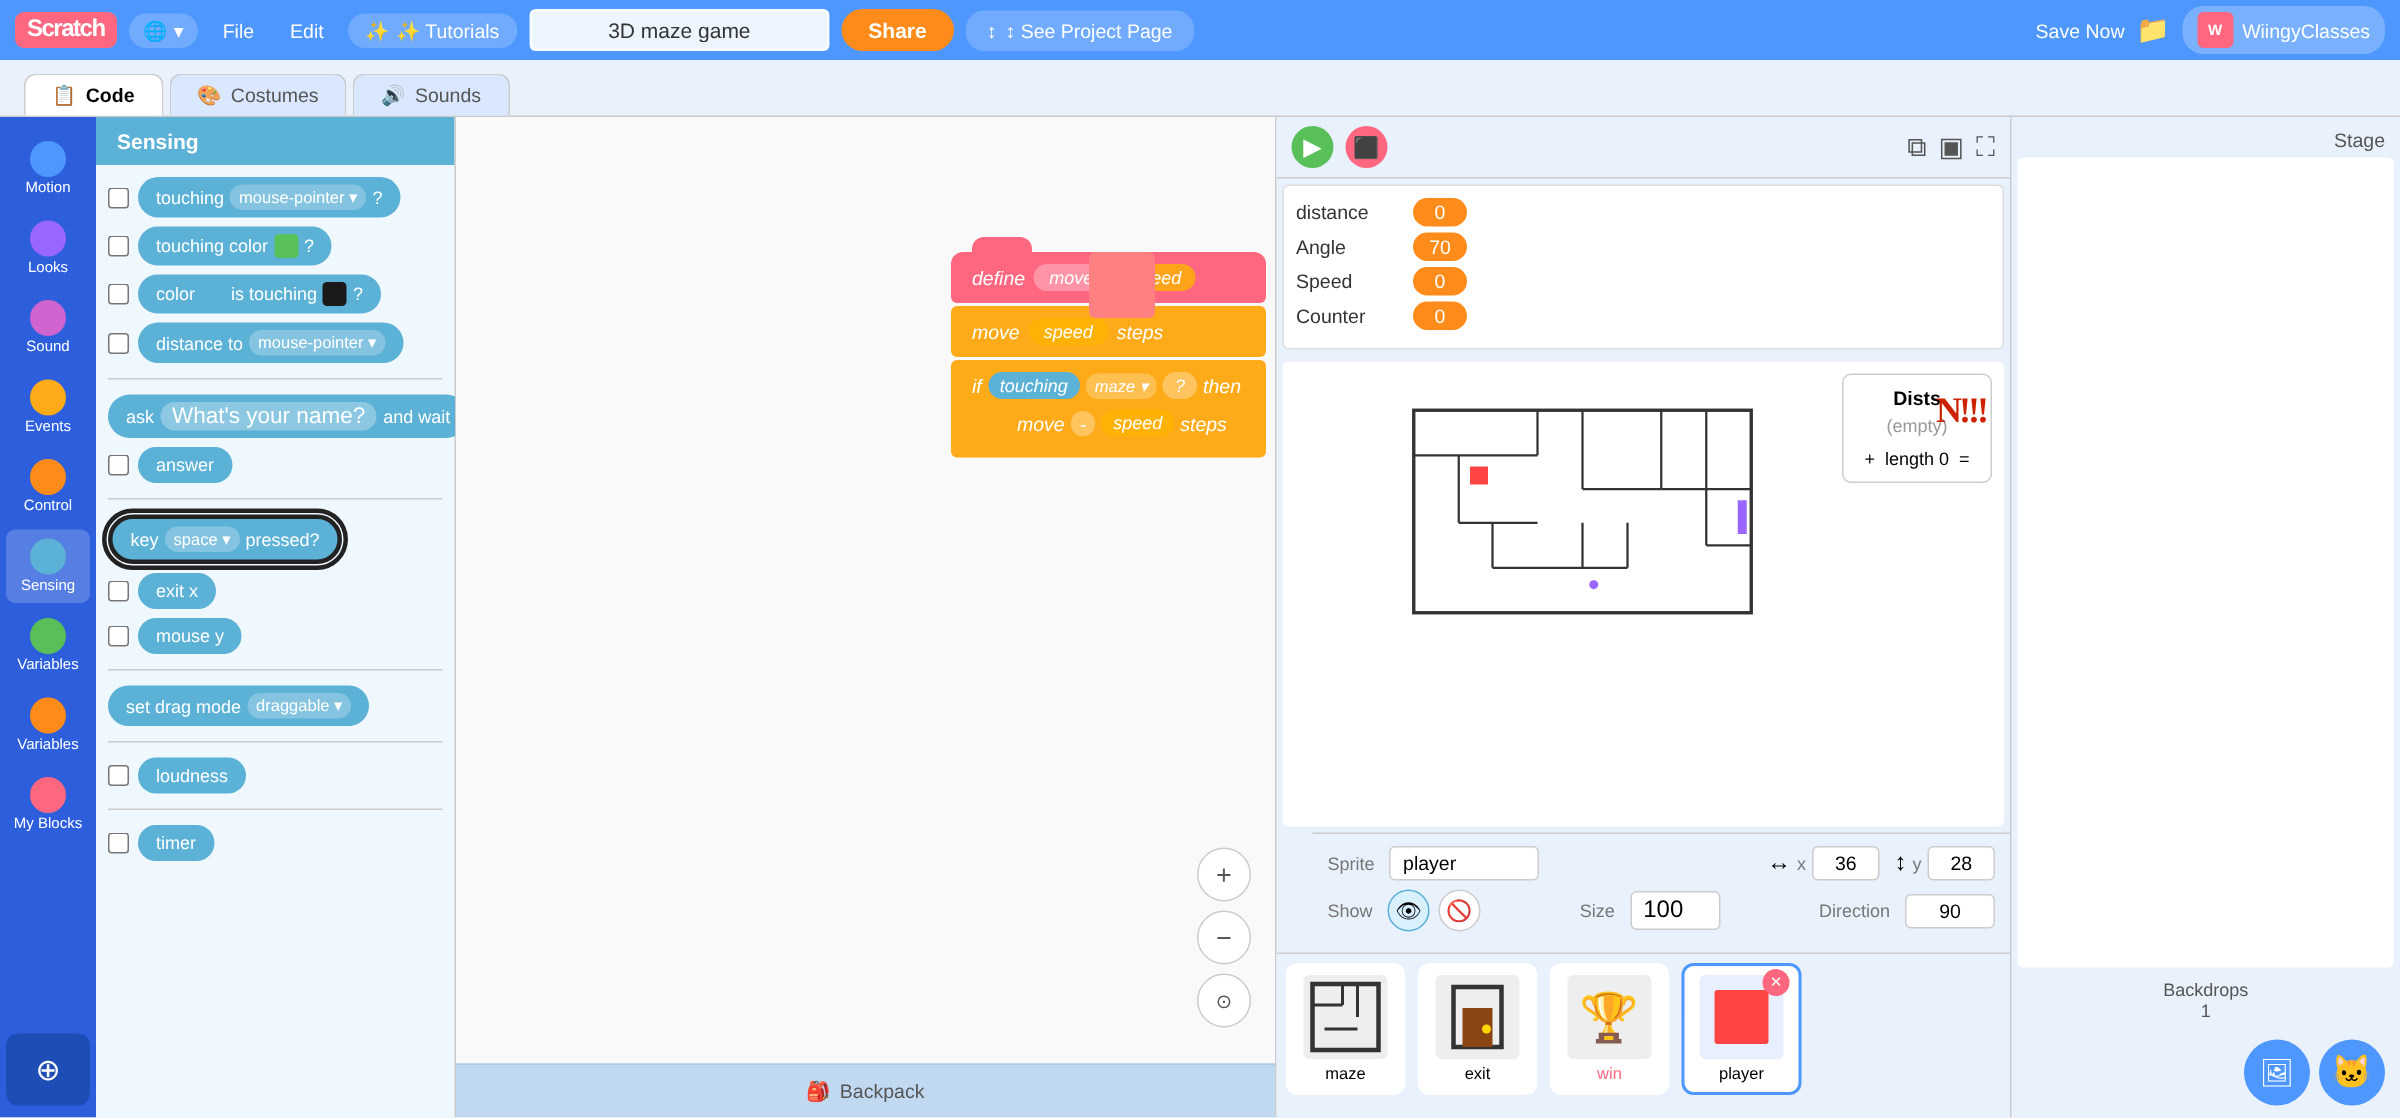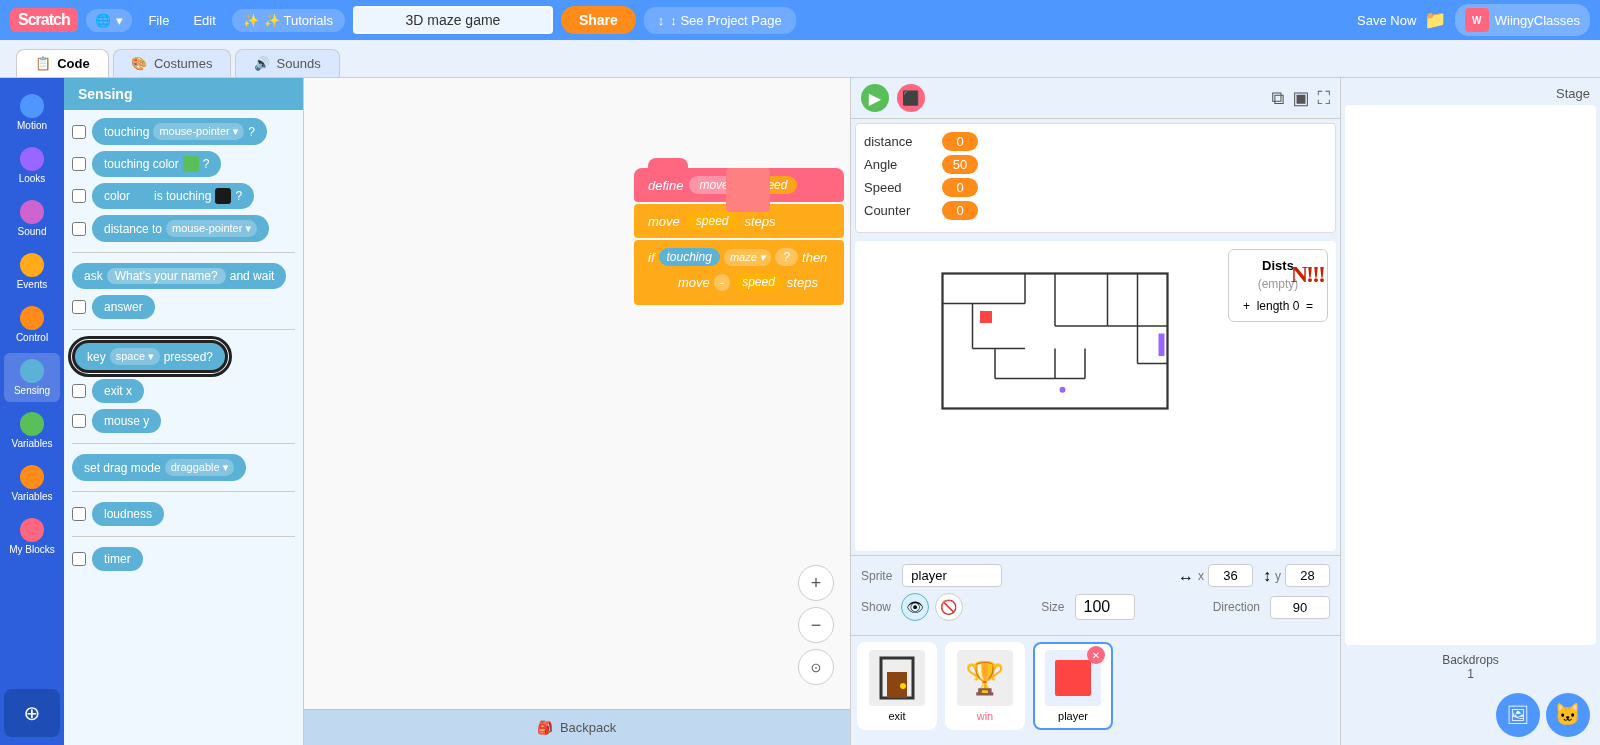--- a/index.html
+++ b/index.html
@@ -155,21 +155,21 @@
       display: inline-flex; align-items: center; gap: 4px;
       cursor: pointer; white-space: nowrap;
     }
     .block-sensing { background: #5cb1d6; }
     .block-highlighted { outline: 3px solid #222; outline-offset: 1px; }
     .block-dropdown {
       background: rgba(255,255,255,0.25); border-radius: 10px; padding: 2px 6px;
       font-size: 11px; color: white; display: inline-flex; align-items: center; gap: 2px;
     }
     .block-oval {
-      background: rgba(255,255,255,0.3); border-radius: 10px; padding: 1px 8px; font-size: 12px; color: white;
+      background: rgba(255,255,255,0.3); border-radius: 10px; padding: 1px 8px; font-size: 15px; color: white;
     }
     .block-divider { height: 1px; background: #ccc; margin: 4px 0; }
 
     
     #canvas-area {
       flex: 1;
       background: #f9f9f9;
       position: relative;
       overflow: hidden;
     }
@@ -254,20 +254,21 @@
       border-radius: 4px;
       position: relative;
       overflow: hidden;
     }
 
     
     .sprite-info {
       background: #e9f1fc;
       padding: 8px 10px;
       border-top: 1px solid #ccc;
+      margin-left: 24px;
     }
     .sprite-info-row {
       display: flex; align-items: center; gap: 10px; margin-bottom: 6px;
     }
     .sprite-label { font-size: 12px; color: #777; }
     .sprite-name-input {
       border: 1px solid #ccc; border-radius: 4px; padding: 3px 8px; font-size: 13px; width: 100px;
     }
     .sprite-coord { display: flex; align-items: center; gap: 4px; font-size: 12px; }
     .sprite-coord-val { border: 1px solid #ccc; border-radius: 4px; padding: 3px 8px; font-size: 13px; width: 45px; text-align: center; }
@@ -580,21 +581,21 @@
       </div>
     </div>
 
     <div class="variables-panel">
       <div class="var-row">
         <span class="var-label">distance</span>
         <span class="var-value">0</span>
       </div>
       <div class="var-row">
         <span class="var-label">Angle</span>
-        <span class="var-value">50</span>
+        <span class="var-value">70</span>
       </div>
       <div class="var-row">
         <span class="var-label">Speed</span>
         <span class="var-value">0</span>
       </div>
       <div class="var-row">
         <span class="var-label">Counter</span>
         <span class="var-value">0</span>
       </div>
     </div>
@@ -669,20 +670,32 @@
         <div style="flex:1;"></div>
         <span class="sprite-label">Direction</span>
         <input class="direction-field" type="text" value="90" style="">
       </div>
     </div>
 
     <div class="sprites-list">
       <div class="sprite-thumb">
         <div class="sprite-thumb-img">
           <svg viewBox="0 0 48 48" width="48" height="48">
+            <rect x="2" y="2" width="44" height="44" fill="none" stroke="#333" stroke-width="3"></rect>
+            <line x1="2" y1="16" x2="22" y2="16" stroke="#333" stroke-width="2"></line>
+            <line x1="22" y1="16" x2="22" y2="2" stroke="#333" stroke-width="2"></line>
+            <line x1="32" y1="2" x2="32" y2="24" stroke="#333" stroke-width="2"></line>
+            <line x1="10" y1="32" x2="32" y2="32" stroke="#333" stroke-width="2"></line>
+          </svg>
+        </div>
+        <span>maze</span>
+      </div>
+      <div class="sprite-thumb">
+        <div class="sprite-thumb-img">
+          <svg viewBox="0 0 48 48" width="48" height="48">
             <rect x="8" y="4" width="32" height="40" fill="none" stroke="#333" stroke-width="3"></rect>
             <rect x="14" y="18" width="20" height="26" fill="#8B4513"></rect>
             <circle cx="30" cy="32" r="3" fill="#FFD700"></circle>
           </svg>
         </div>
         <span>exit</span>
       </div>
       <div class="sprite-thumb">
         <div class="sprite-thumb-img">
           <span style="font-size:32px;">🏆</span>

